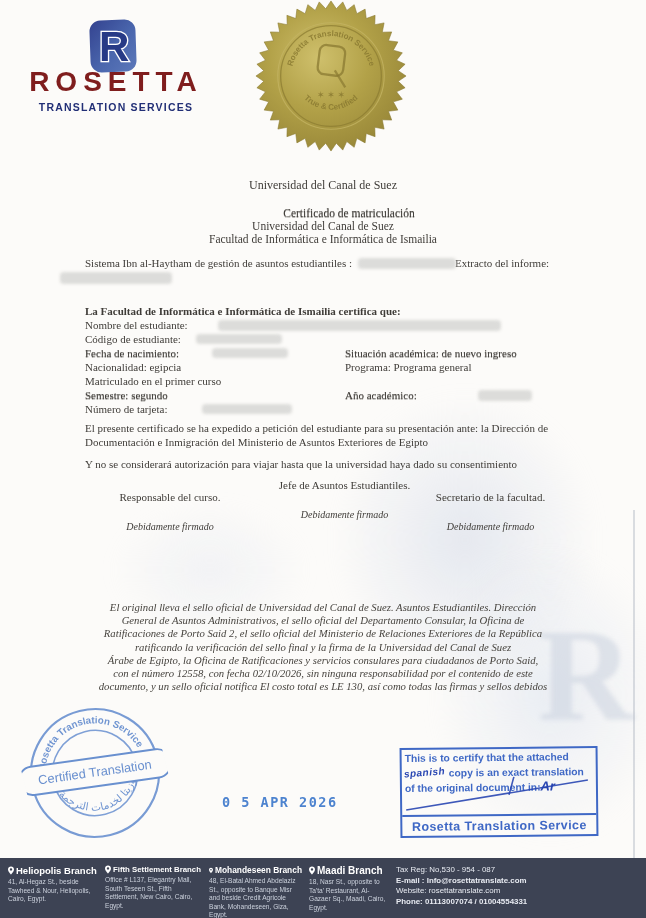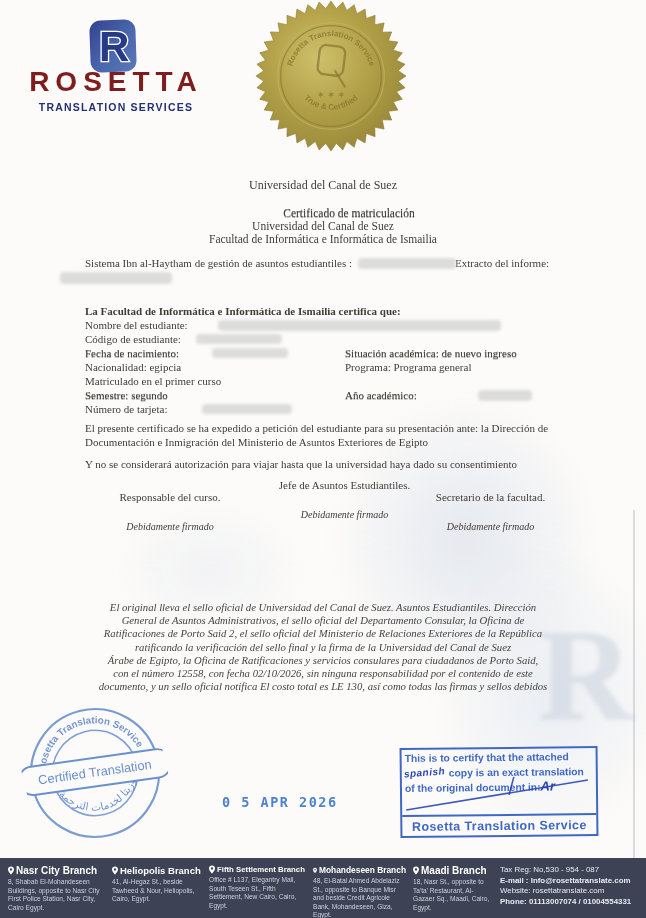--- a/index.html
+++ b/index.html
@@ -231,29 +231,20 @@
     </div>
     <div class="hand1">spanish</div>
     <svg class="strike" width="194" height="60" viewBox="0 0 194 60">
       <line x1="4" y1="48" x2="186" y2="20" stroke="#2946b2" stroke-width="1.6" opacity=".9"></line>
       <line x1="112" y1="16" x2="107" y2="34" stroke="#2946b2" stroke-width="1.6" opacity=".9"></line>
     </svg>
     <div class="bar">Rosetta Translation Service</div>
   </div>
 
   <div class="footer">
-    <div class="fcol c1">
-      <div class="fname">
-          <svg width="6" height="9" viewBox="0 0 12 16">
-            <path d="M6 0C2.7 0 0 2.6 0 5.9 0 10.3 6 16 6 16s6-5.7 6-10.1C12 2.6 9.3 0 6 0zm0 8.2a2.4 2.4 0 1 1 0-4.8 2.4 2.4 0 0 1 0 4.8z" fill="#fff"></path>
-          </svg>
-          <span>Nasr City Branch</span>
-        </div>
-      <div class="faddr">8, Shabab El-Mohandeseen Buildings, opposite to Nasr City First Police Station, Nasr City, Cairo Egypt.</div>
-    </div>
     <div class="fcol c2">
       <div class="fname">
           <svg width="6" height="9" viewBox="0 0 12 16">
             <path d="M6 0C2.7 0 0 2.6 0 5.9 0 10.3 6 16 6 16s6-5.7 6-10.1C12 2.6 9.3 0 6 0zm0 8.2a2.4 2.4 0 1 1 0-4.8 2.4 2.4 0 0 1 0 4.8z" fill="#fff"></path>
           </svg>
           <span>Heliopolis Branch</span>
         </div>
       <div class="faddr">41, Al-Hegaz St., beside Tawheed &amp; Nour, Heliopolis, Cairo, Egypt.</div>
     </div>
     <div class="fcol c3">

